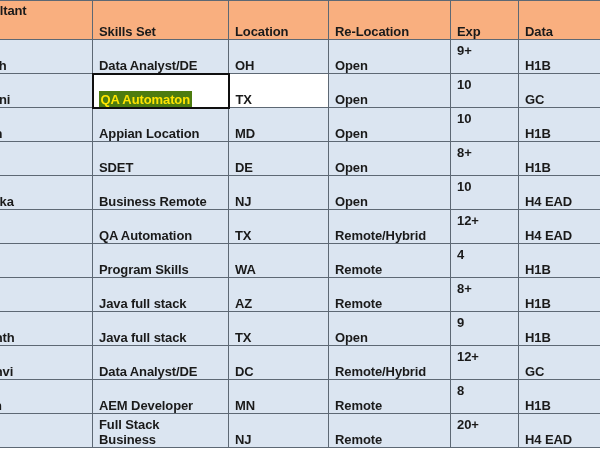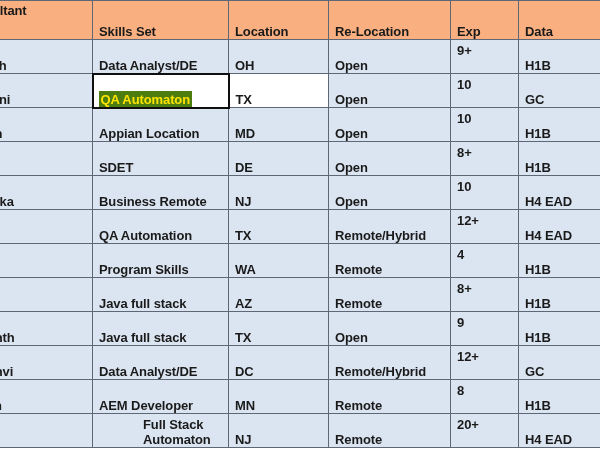--- a/index.html
+++ b/index.html
@@ -94,21 +94,21 @@
     color: #ffe400;
     padding: 1px 2px 2px 2px;
     white-space: nowrap;
   }
 
   td.wrapcell {
     vertical-align: bottom;
     line-height: 15px;
     padding-bottom: 3px;
   }
-  td.wrapcell .l { display: block; margin-left: 44px; }
+  td.wrapcell .l { display: block; }
 </style>
 </head>
 <body>
 
 <div id="sheet">
   <table class="grid">
     <colgroup>
       <col class="c-name">
         <col class="c-skills">
         <col class="c-location">
@@ -228,21 +228,21 @@
         <td class="location">MN</td>
         <td class="reloc">Remote</td>
         <td class="exp">8</td>
         <td class="visa">H1B</td>
       </tr>
 
       <tr>
         <td class="name">ajini</td>
         <td class="skills wrapcell">
           <span class="l">Full Stack</span>
-          <span class="l">Automaton</span>
+          <span class="l">Business</span>
         </td>
         <td class="location">NJ</td>
         <td class="reloc">Remote</td>
         <td class="exp">20+</td>
         <td class="visa">H4 EAD</td>
       </tr>
     </tbody>
   </table>
 </div>
 

